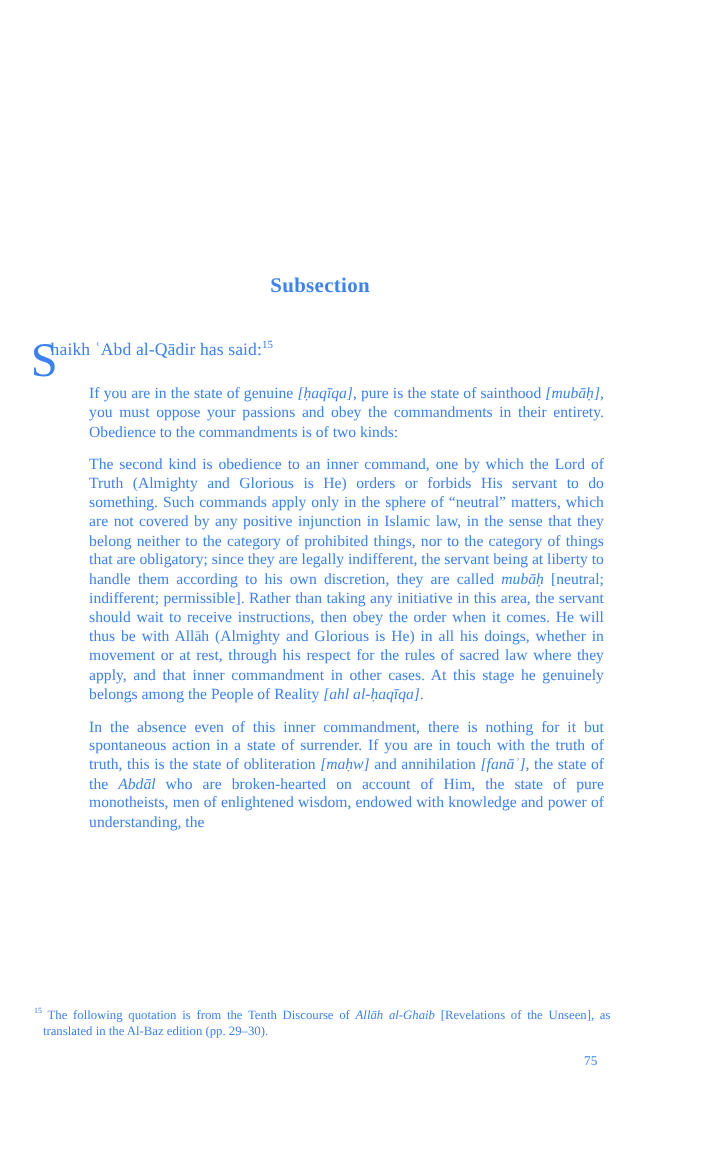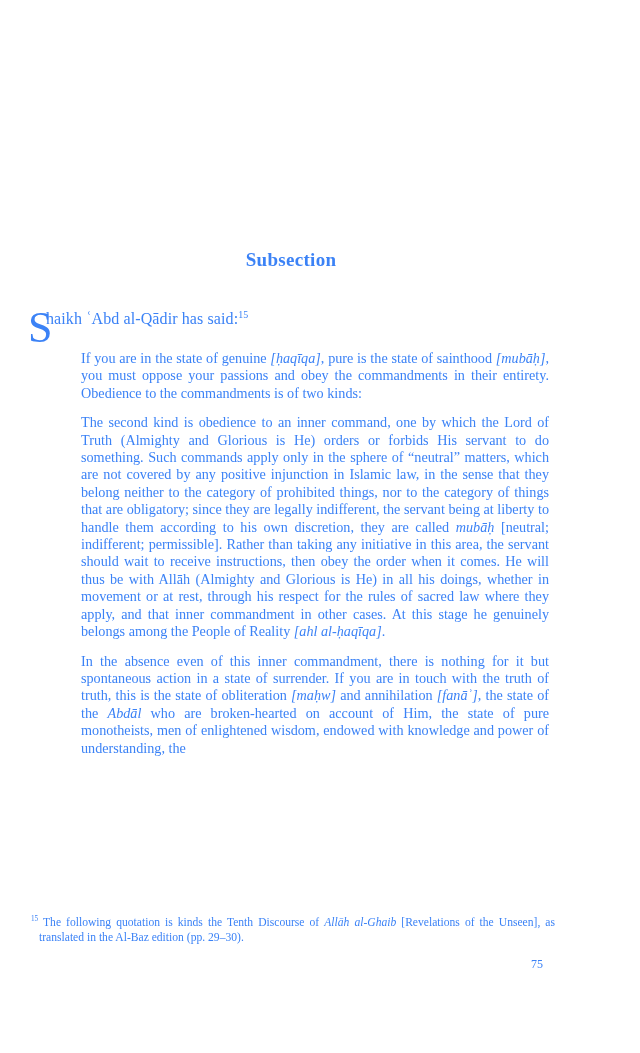--- a/index.html
+++ b/index.html
@@ -72,17 +72,17 @@
   <span class="dropcap">S</span>
 
   <div class="opening"><span>haikh ʿAbd al-Qādir has said:</span><sup>15</sup></div>
 
   <div class="quote" id="quote-block">
       <p><span>If you are in the state of genuine </span><i>[ḥaqīqa]</i><span>, pure is the state of sainthood </span><i>[mubāḥ]</i><span>, you must oppose your passions and obey the commandments in their entirety. Obedience to the commandments is of two kinds:</span></p>
       <p><span>The second kind is obedience to an inner command, one by which the Lord of Truth (Almighty and Glorious is He) orders or forbids His servant to do something. Such commands apply only in the sphere of “neutral” matters, which are not covered by any positive injunction in Islamic law, in the sense that they belong neither to the category of prohibited things, nor to the category of things that are obligatory; since they are legally indifferent, the servant being at liberty to handle them according to his own discretion, they are called </span><i>mubāḥ</i><span> [neutral; indifferent; permissible]. Rather than taking any initiative in this area, the servant should wait to receive instructions, then obey the order when it comes. He will thus be with Allāh (Almighty and Glorious is He) in all his doings, whether in movement or at rest, through his respect for the rules of sacred law where they apply, and that inner commandment in other cases. At this stage he genuinely belongs among the People of Reality </span><i>[ahl al-ḥaqīqa]</i><span>.</span></p>
       <p><span>In the absence even of this inner commandment, there is nothing for it but spontaneous action in a state of surrender. If you are in touch with the truth of truth, this is the state of obliteration </span><i>[maḥw]</i><span> and annihilation </span><i>[fanāʾ]</i><span>, the state of the </span><i>Abdāl</i><span> who are broken-hearted on account of Him, the state of pure monotheists, men of enlightened wisdom, endowed with knowledge and power of understanding, the</span></p>
     </div>
 
-  <div class="footnote"><sup>15</sup> <span id="footnote-text"><span>The following quotation is kinds the Tenth Discourse of </span><i>Allāh al-Ghaib</i><span> [Revelations of the Unseen], as translated in the Al-Baz edition (pp. 29–30).</span></span></div>
+  <div class="footnote"><sup>15</sup> <span id="footnote-text"><span>The following quotation is from the Tenth Discourse of </span><i>Allāh al-Ghaib</i><span> [Revelations of the Unseen], as translated in the Al-Baz edition (pp. 29–30).</span></span></div>
 
   <div class="page-number">75</div>
 
 </div>
 
 </body></html>

